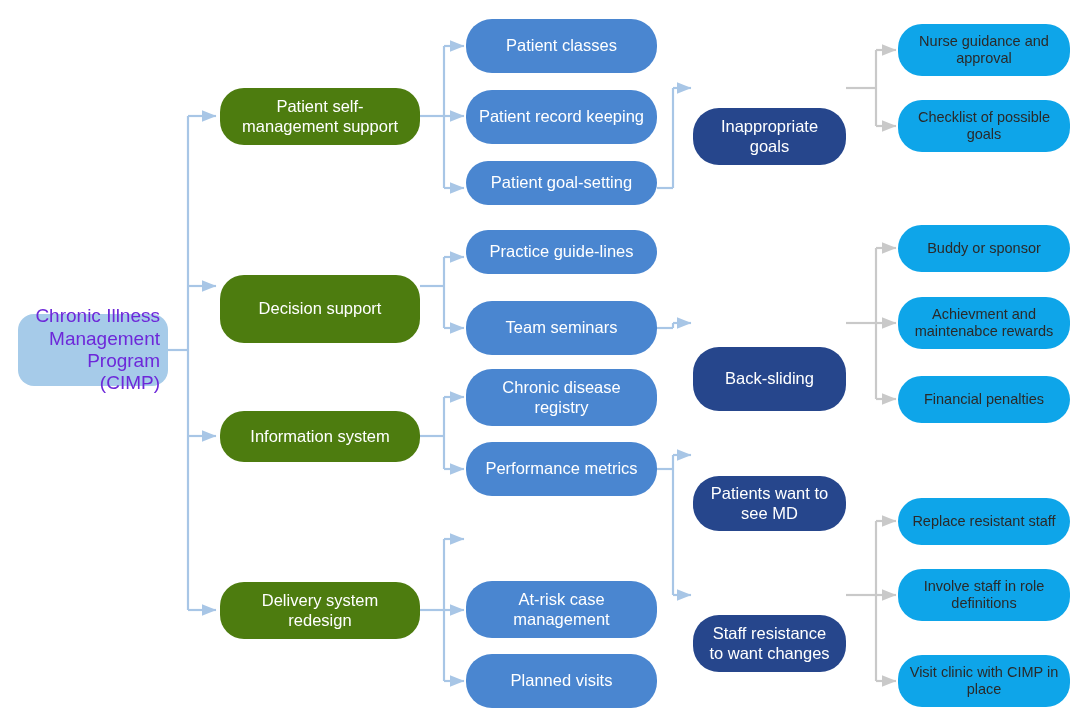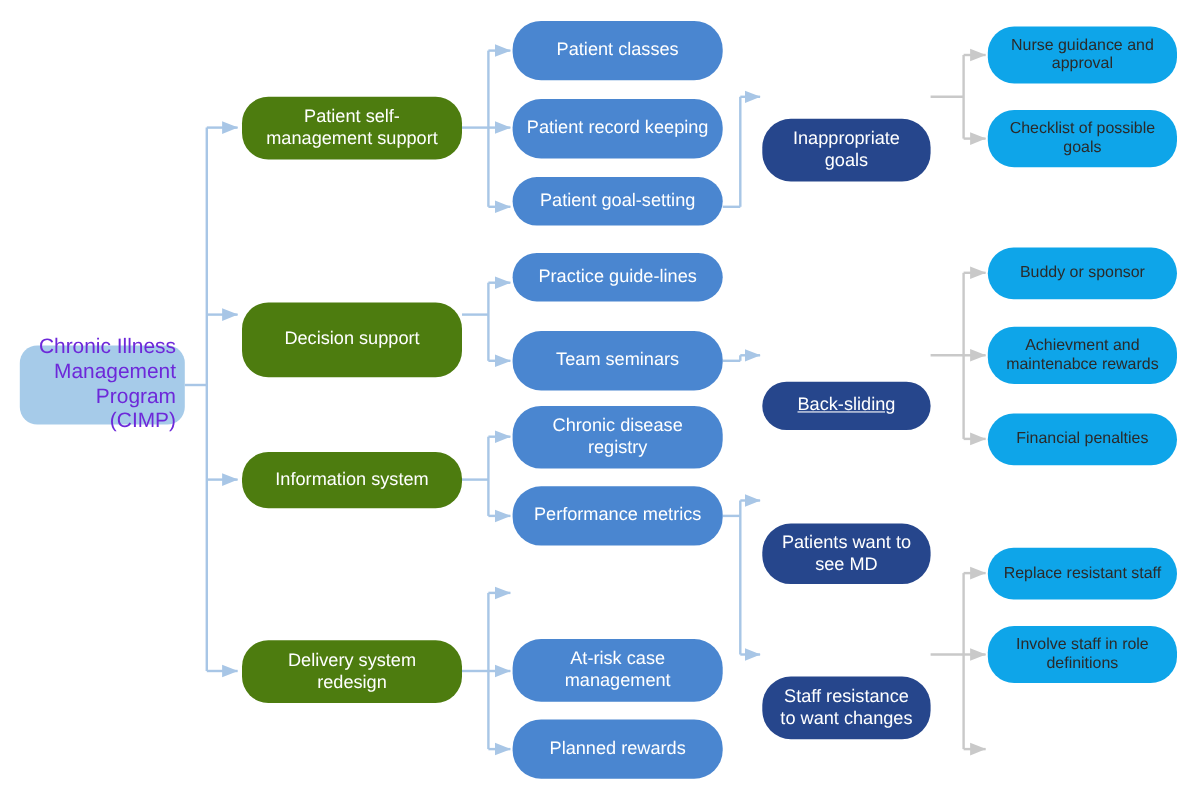--- a/index.html
+++ b/index.html
@@ -176,35 +176,37 @@
   <div class="node leaf" style="left:466px; top:19px; width:191px; height:54px;">Patient classes</div>
   <div class="node leaf" style="left:466px; top:90px; width:191px; height:54px;">Patient record keeping</div>
   <div class="node leaf" style="left:466px; top:161px; width:191px; height:44px;">Patient goal-setting</div>
   <div class="node leaf" style="left:466px; top:230px; width:191px; height:44px;">Practice guide-lines</div>
   <div class="node leaf" style="left:466px; top:301px; width:191px; height:54px;">Team seminars</div>
   <div class="node leaf" style="left:466px; top:369px; width:191px; height:57px;">Chronic disease
 registry</div>
   <div class="node leaf" style="left:466px; top:442px; width:191px; height:54px;">Performance metrics</div>
   <div class="node leaf" style="left:466px; top:581px; width:191px; height:57px;">At-risk case
 management</div>
-  <div class="node leaf" style="left:466px; top:654px; width:191px; height:54px;">Planned rewards</div>
+  <div class="node leaf" style="left:466px; top:654px; width:191px; height:54px;">Planned visits</div>
 
   <div class="node issue" style="left:693px; top:60px; width:153px; height:57px;">Inappropriate
 goals</div>
-  <div class="node issue" style="left:693px; top:299px; width:153px; height:44px;text-decoration:underline;">Back-sliding</div>
+  <div class="node issue" style="left:693px; top:299px; width:153px; height:64px;">Back-sliding</div>
   <div class="node issue" style="left:693px; top:428px; width:153px; height:55px;">Patients want to
 see MD</div>
   <div class="node issue" style="left:693px; top:567px; width:153px; height:57px;">Staff resistance
 to want changes</div>
 
   <div class="node fix" style="left:898px; top:24px; width:172px; height:52px;">Nurse guidance and
 approval</div>
   <div class="node fix" style="left:898px; top:100px; width:172px; height:52px;">Checklist of possible
 goals</div>
   <div class="node fix" style="left:898px; top:297px; width:172px; height:52px;">Achievment and
 maintenabce rewards</div>
   <div class="node fix" style="left:898px; top:225px; width:172px; height:47px;">Buddy or sponsor</div>
   <div class="node fix" style="left:898px; top:376px; width:172px; height:47px;">Financial penalties</div>
   <div class="node fix" style="left:898px; top:498px; width:172px; height:47px;">Replace resistant staff</div>
   <div class="node fix" style="left:898px; top:569px; width:172px; height:52px;">Involve staff in role
 definitions</div>
+  <div class="node fix" style="left:898px; top:655px; width:172px; height:52px;">Visit clinic with CIMP in
+place</div>
 
 </div>
 
 </body></html>

